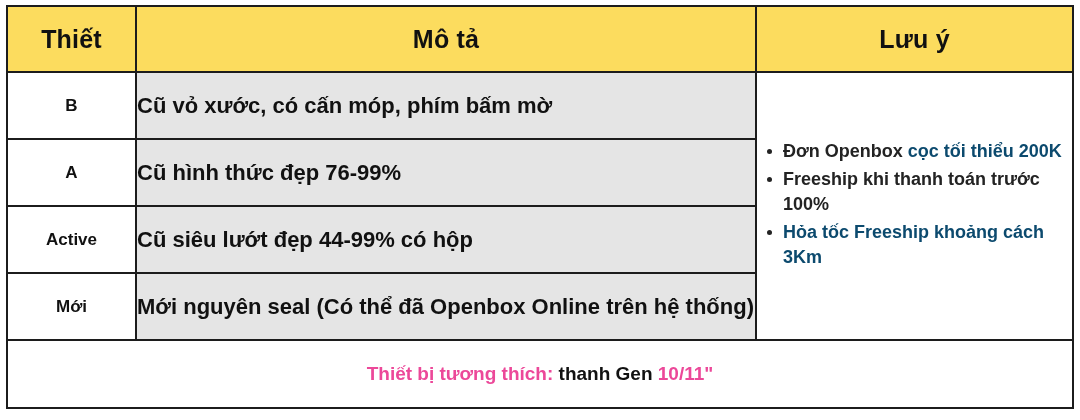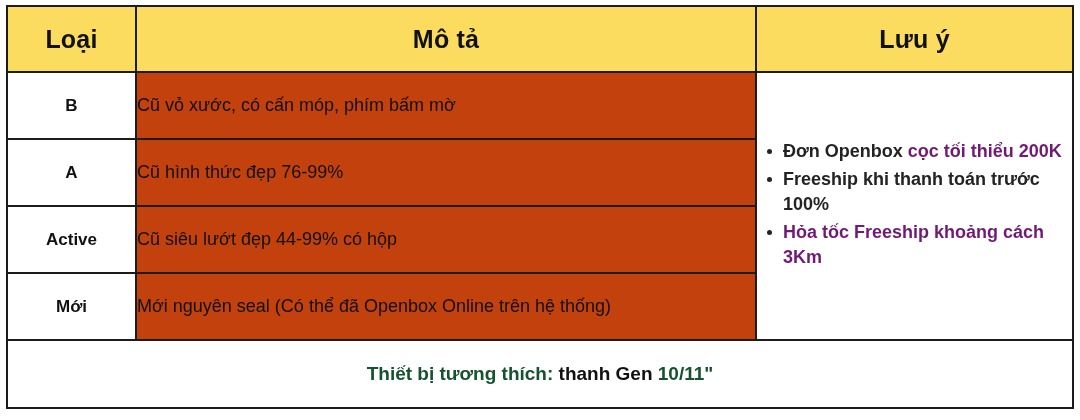--- a/index.html
+++ b/index.html
@@ -60,24 +60,24 @@
     text-align: center;
     font-size: 17px;
     font-weight: 700;
     color: #111111;
     background: #ffffff;
   }
 
   .desc-cell {
     height: 65px;
     text-align: left;
-    font-size: 18px;
-    font-weight: 400;
+    font-size: 22px;
+    font-weight: 700;
     color: #111111;
-    background: #c2410c;
+    background: #e5e5e5;
     padding-left: 16px;
   }
 
   .note-cell {
     background: #ffffff;
     vertical-align: middle;
     padding: 4px 10px 4px 8px;
   }
 
   
@@ -98,48 +98,48 @@
   ul.note-list li::before {
     content: "";
     position: absolute;
     left: -16px;
     top: 10px;
     width: 5px;
     height: 5px;
     border-radius: 50%;
     background: #232323;
   }
-  .red { color: #701a75; }
+  .red { color: #0c4a6e; }
 
   
   .footer-cell {
     height: 66px;
     text-align: center;
     background: #ffffff;
     font-size: 19px;
     font-weight: 700;
     color: #111111;
   }
-  .footer-cell .red { color: #14532d; }
+  .footer-cell .red { color: #ec4899; }
 </style>
 </head>
 <body>
 
 <div class="page">
 
   <table class="spec-table">
     <colgroup>
       <col class="c-type">
       <col class="c-desc">
       <col class="c-note">
     </colgroup>
 
     <thead>
       <tr>
-        <th class="hdr-cell">Loại</th>
+        <th class="hdr-cell">Thiết</th>
         <th class="hdr-cell">Mô tả</th>
         <th class="hdr-cell">Lưu ý</th>
       </tr>
     </thead>
 
     <tbody>
       <tr>
         <td class="type-cell">B</td>
         <td class="desc-cell">Cũ vỏ xước, có cấn móp, phím bấm mờ</td>
         <td class="note-cell" rowspan="4">

